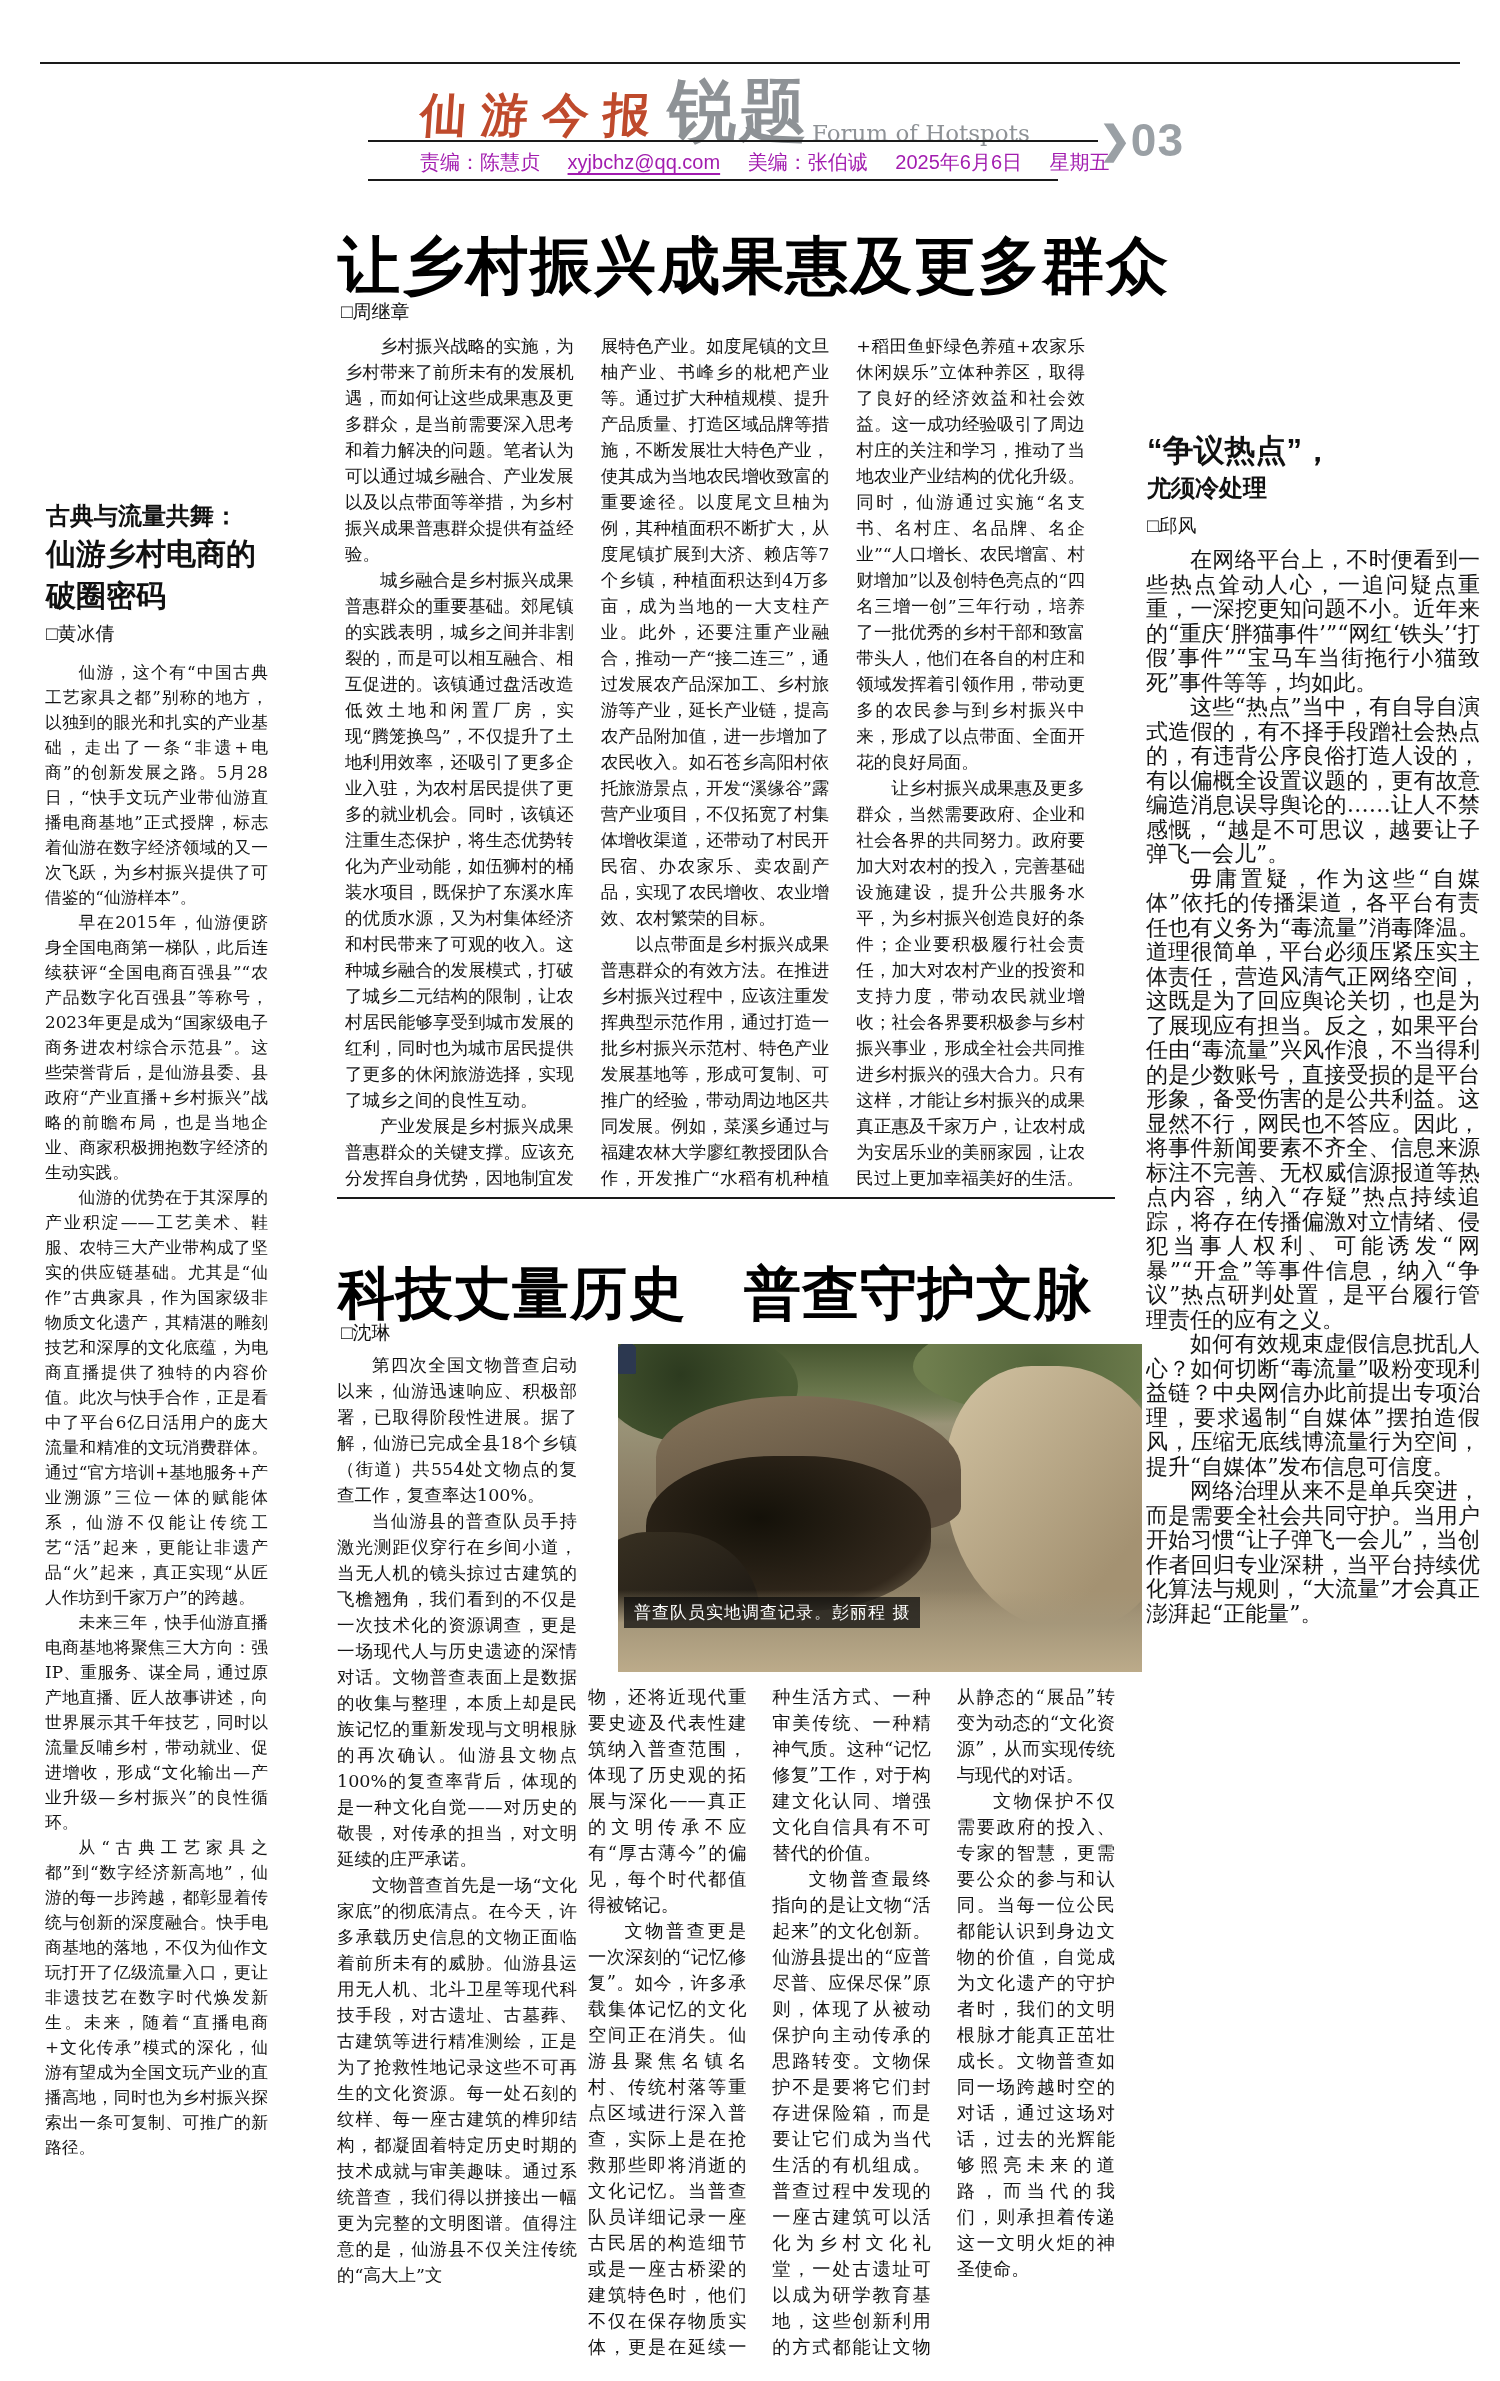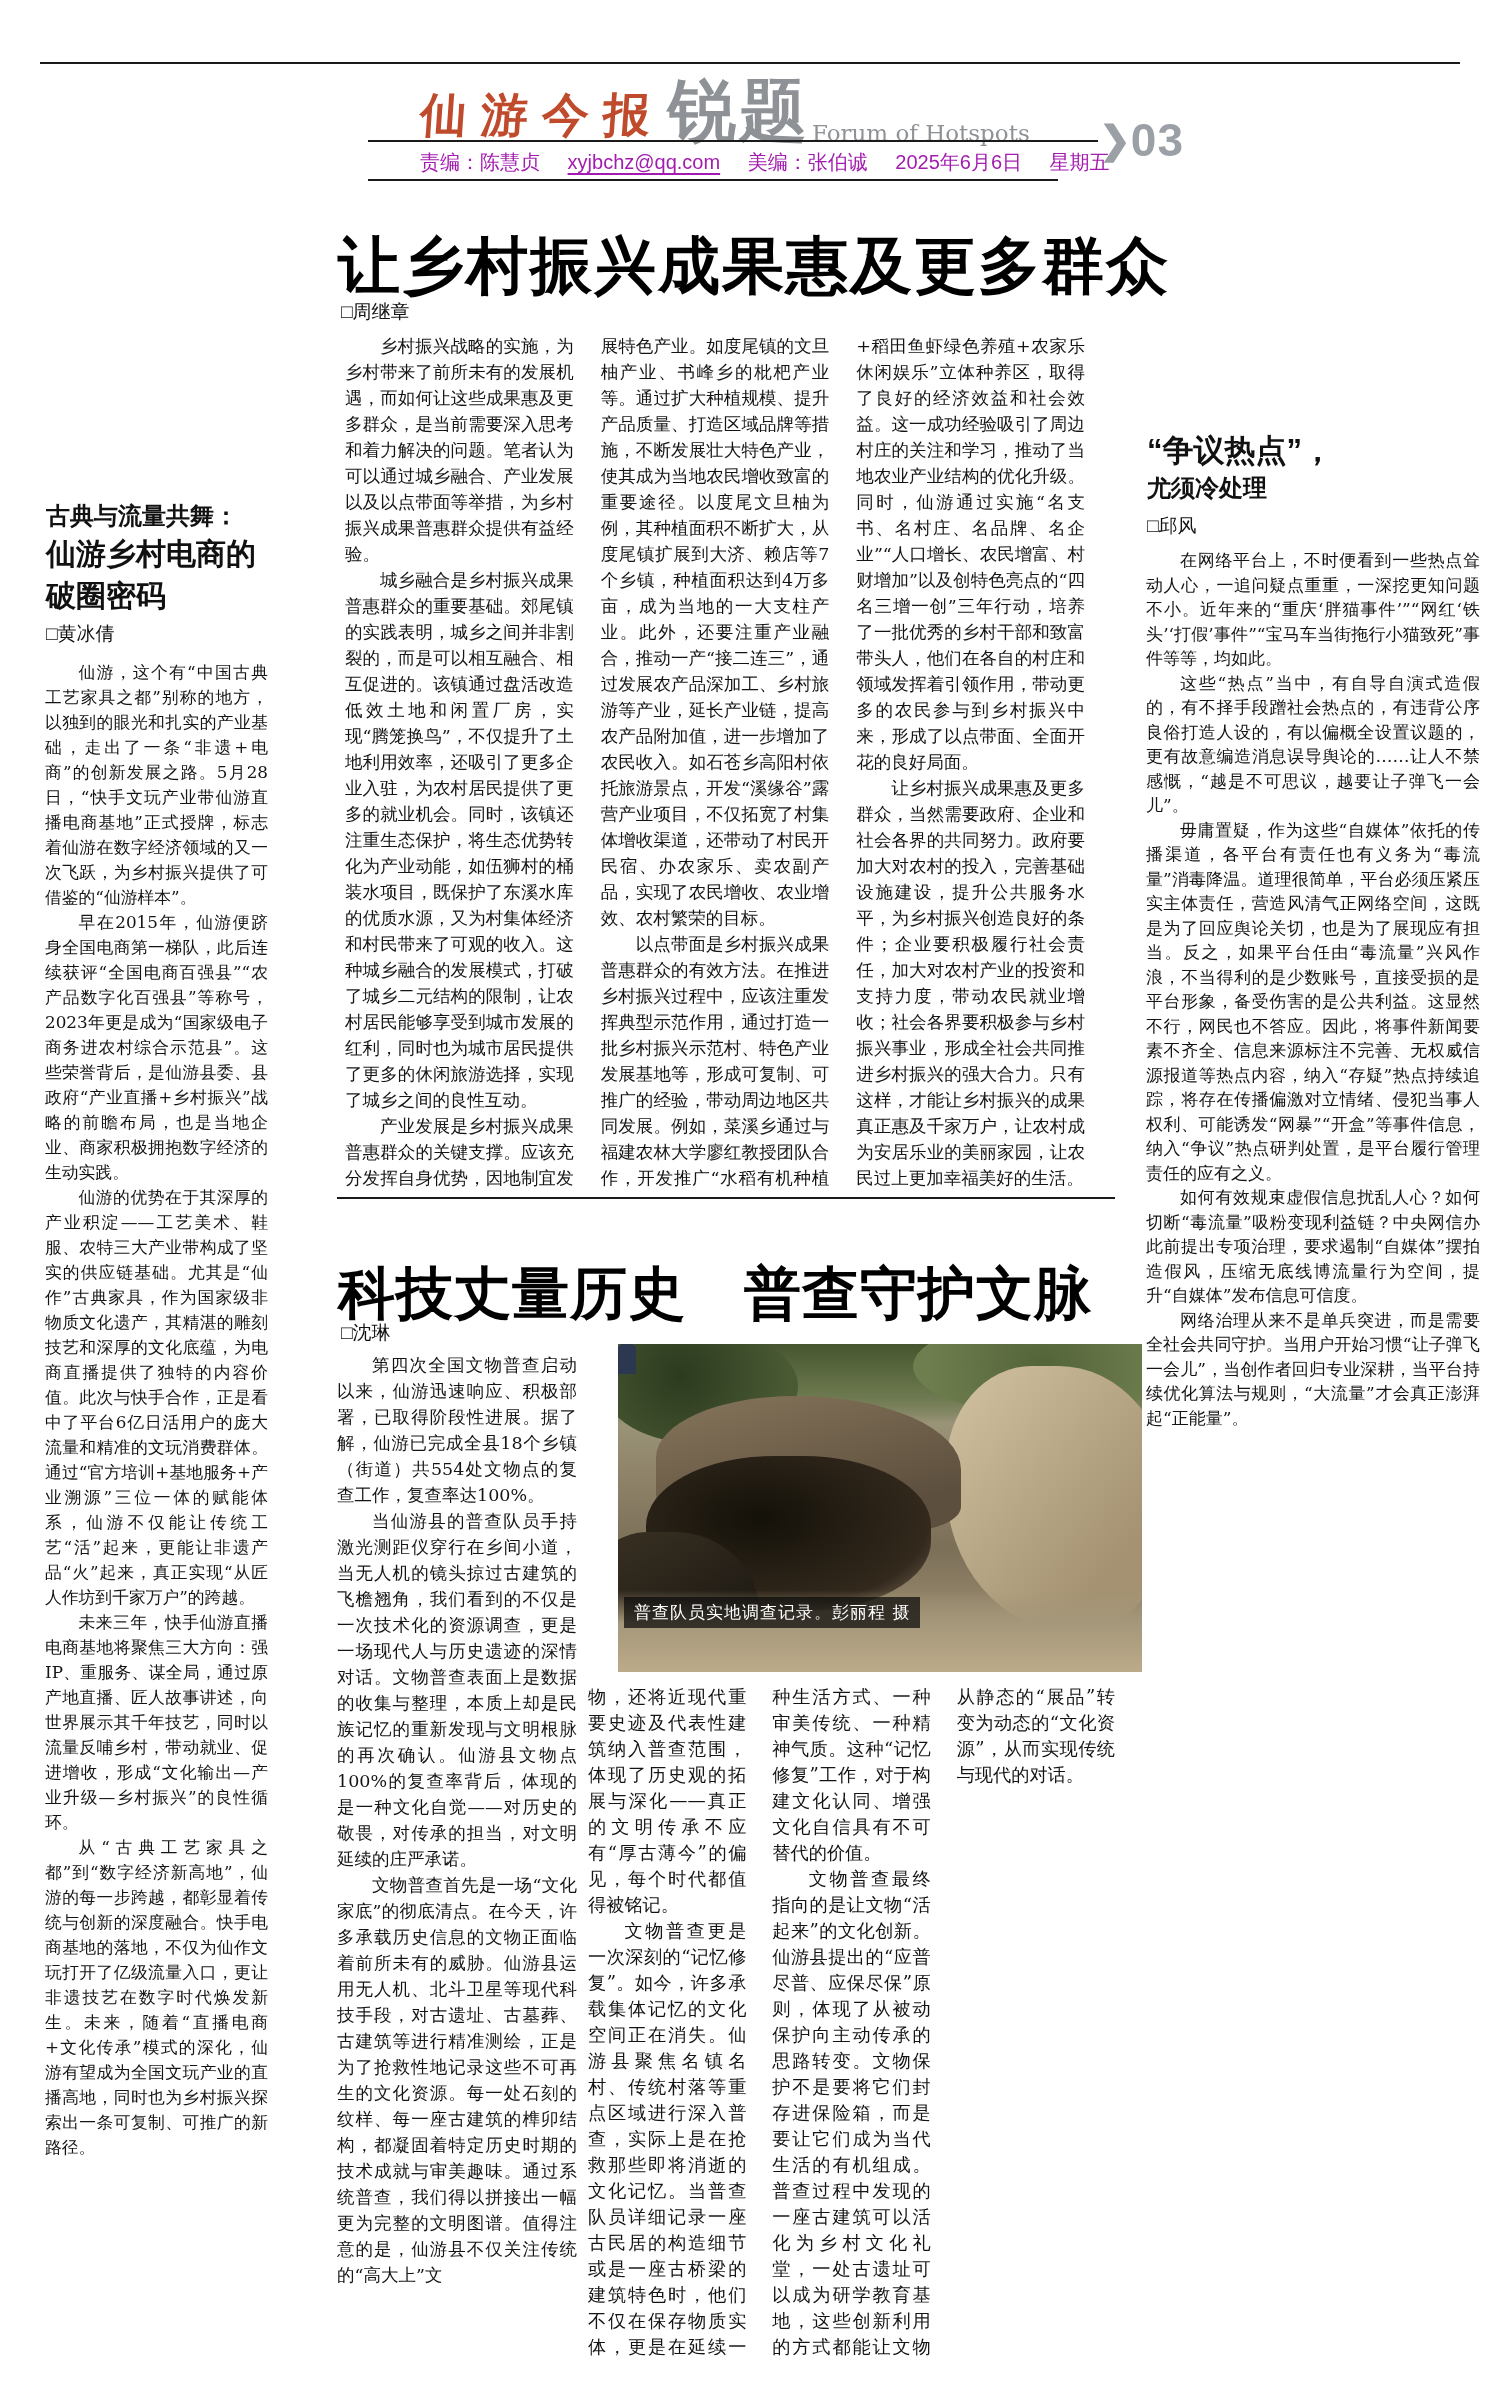--- a/index.html
+++ b/index.html
@@ -48,21 +48,21 @@
     font-family:"Liberation Sans",sans-serif;letter-spacing:1px;white-space:nowrap;color:#000;}
   .mid-author{position:absolute;left:341px;top:1320px;font-size:19px;font-family:"Liberation Sans",sans-serif;}
   .mid-col1{left:337px;top:1352px;width:240px;height:1016px;font-size:17.5px;line-height:26px;}
   .mid-rest{left:588px;top:1684px;width:527px;height:688px;font-size:18.2px;line-height:26px;
     column-count:3;column-gap:26px;column-fill:auto;}
   .sep-rule{left:337px;top:1197px;width:778px;height:2px;}
   
   .right-t1{position:absolute;left:1147px;top:430px;font-size:31px;font-weight:900;font-family:"Liberation Sans",sans-serif;}
   .right-t2{position:absolute;left:1147px;top:472px;font-size:24px;font-weight:900;font-family:Liberation Sans, sans-serif;}
   .right-author{position:absolute;left:1147px;top:513px;font-size:19px;font-family:"Liberation Sans",sans-serif;}
-  .right-body{left:1146px;top:548px;width:334px;height:1590px;font-size:17px;line-height:24.5px;}
+  .right-body{left:1146px;top:548px;width:334px;height:1590px;font-size:22px;line-height:24.5px;}
   
   .photo{position:absolute;left:590px;top:1344px;width:524px;height:328px;overflow:hidden;
     background:linear-gradient(180deg,#5a6b44 0%,#75815a 12%,#9a9478 24%,#8d8168 42%,#7b6f58 62%,#96876b 82%,#a39478 100%);margin-left:28px;}
   .photo div{position:absolute;}
   .ph-green-top{left:0;top:0;width:100%;height:80px;background:linear-gradient(180deg,#46552f,#67744a 55%,rgba(103,116,74,0));}
   .ph-green-blob1{left:-15px;top:-15px;width:195px;height:115px;border-radius:50%;
     background:radial-gradient(circle at 40% 40%,#2c3a1f,#4a5a33 80%);}
   .ph-green-blob2{left:295px;top:-25px;width:260px;height:95px;border-radius:50%;
     background:radial-gradient(circle at 50% 50%,#53643a,#6f7e4e 85%);}
   .ph-rock-right{left:328px;top:22px;width:225px;height:265px;border-radius:38% 50% 42% 55%;
@@ -159,20 +159,21 @@
     <div class="fig"></div>
     <div class="fig"></div>
     <div class="fig"></div>
     <div class="photo-caption">普查队员实地调查记录。彭丽程 摄</div>
   </div>
 
   <div class="body-txt mid-rest">
     <p style="text-indent:0;">物，还将近现代重要史迹及代表性建筑纳入普查范围，体现了历史观的拓展与深化——真正的文明传承不应有“厚古薄今”的偏见，每个时代都值得被铭记。</p>
     <p>文物普查更是一次深刻的“记忆修复”。如今，许多承载集体记忆的文化空间正在消失。仙游县聚焦名镇名村、传统村落等重点区域进行深入普查，实际上是在抢救那些即将消逝的文化记忆。当普查队员详细记录一座古民居的构造细节或是一座古桥梁的建筑特色时，他们不仅在保存物质实体，更是在延续一种生活方式、一种审美传统、一种精神气质。这种“记忆修复”工作，对于构建文化认同、增强文化自信具有不可替代的价值。</p>
     <p>文物普查最终指向的是让文物“活起来”的文化创新。仙游县提出的“应普尽普、应保尽保”原则，体现了从被动保护向主动传承的思路转变。文物保护不是要将它们封存进保险箱，而是要让它们成为当代生活的有机组成。普查过程中发现的一座古建筑可以活化为乡村文化礼堂，一处古遗址可以成为研学教育基地，这些创新利用的方式都能让文物从静态的“展品”转变为动态的“文化资源”，从而实现传统与现代的对话。</p>
+    <p>文物保护不仅需要政府的投入、专家的智慧，更需要公众的参与和认同。当每一位公民都能认识到身边文物的价值，自觉成为文化遗产的守护者时，我们的文明根脉才能真正茁壮成长。文物普查如同一场跨越时空的对话，通过这场对话，过去的光辉能够照亮未来的道路，而当代的我们，则承担着传递这一文明火炬的神圣使命。</p>
   </div>
 
   <div class="right-t1">“争议热点”，</div>
   <div class="right-t2">尤须冷处理</div>
   <div class="right-author">□邱风</div>
   <div class="body-txt right-body">
     <p>在网络平台上，不时便看到一些热点耸动人心，一追问疑点重重，一深挖更知问题不小。近年来的“重庆‘胖猫事件’”“网红‘铁头’‘打假’事件”“宝马车当街拖行小猫致死”事件等等，均如此。</p>
     <p>这些“热点”当中，有自导自演式造假的，有不择手段蹭社会热点的，有违背公序良俗打造人设的，有以偏概全设置议题的，更有故意编造消息误导舆论的……让人不禁感慨，“越是不可思议，越要让子弹飞一会儿”。</p>
     <p>毋庸置疑，作为这些“自媒体”依托的传播渠道，各平台有责任也有义务为“毒流量”消毒降温。道理很简单，平台必须压紧压实主体责任，营造风清气正网络空间，这既是为了回应舆论关切，也是为了展现应有担当。反之，如果平台任由“毒流量”兴风作浪，不当得利的是少数账号，直接受损的是平台形象，备受伤害的是公共利益。这显然不行，网民也不答应。因此，将事件新闻要素不齐全、信息来源标注不完善、无权威信源报道等热点内容，纳入“存疑”热点持续追踪，将存在传播偏激对立情绪、侵犯当事人权利、可能诱发“网暴”“开盒”等事件信息，纳入“争议”热点研判处置，是平台履行管理责任的应有之义。</p>
     <p>如何有效规束虚假信息扰乱人心？如何切断“毒流量”吸粉变现利益链？中央网信办此前提出专项治理，要求遏制“自媒体”摆拍造假风，压缩无底线博流量行为空间，提升“自媒体”发布信息可信度。</p>

